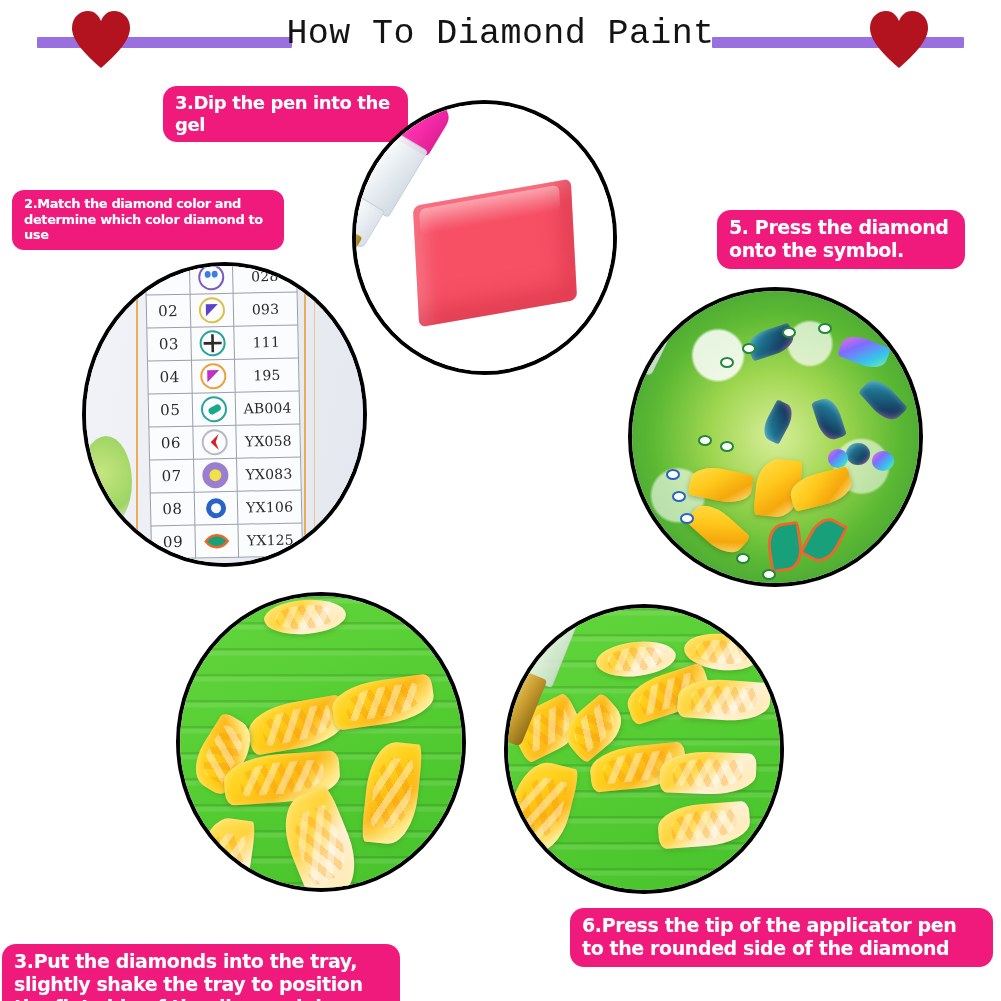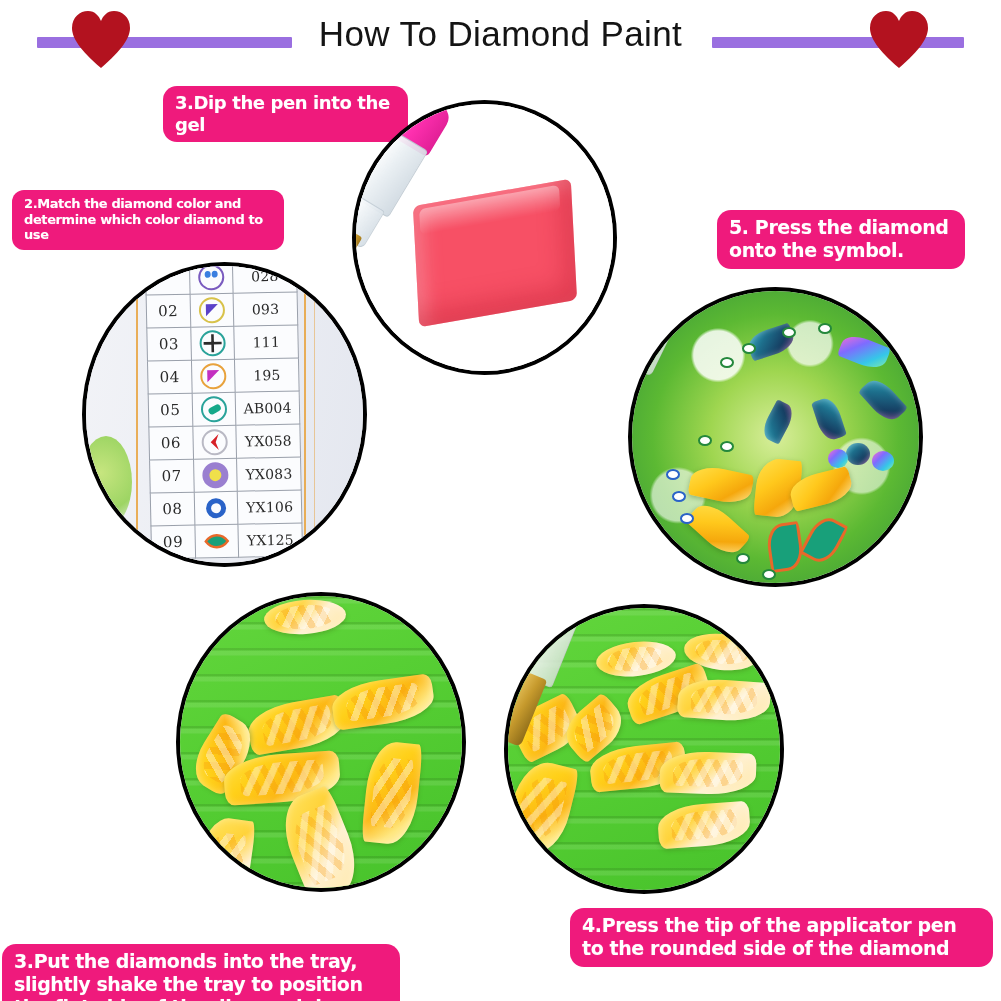--- a/index.html
+++ b/index.html
@@ -20,21 +20,21 @@
   .hdr-line.left  { left: 37px;  width: 255px; }
   .hdr-line.right { left: 712px; width: 252px; }
   .heart {
     position: absolute; top: 10px; width: 62px; height: 60px;
   }
   .heart.left  { left: 70px; }
   .heart.right { left: 868px; }
   .page-title {
     position: absolute; left: 0; top: 14px; width: 1001px;
     text-align: center;
-    font-family: Liberation Sans, sans-serif;
+    font-family: Liberation Mono, monospace;
     font-size: 35px; font-weight: 400; letter-spacing: .4px;
     color: #141414;
   }
 
   
   .label {
     position: absolute;
     background: #ef1a7c;
     color: #ffffff;
     border-radius: 14px;
@@ -471,15 +471,15 @@
       <div class="gem marquise pearl" style="left:152px; top:144px; width:96px; height:42px; transform:rotate(2deg)"></div>
       <div class="gem marquise" style="left:4px;   top:154px; width:58px; height:92px; transform:rotate(14deg)"></div>
       <div class="gem marquise pearl" style="left:150px; top:196px; width:92px; height:42px; transform:rotate(-4deg)"></div>
       <div class="pen4">
         <div class="barrel"></div>
         <div class="tip"></div>
       </div>
     </div>
   </div>
 
-  <div class="label" id="label-4">4.Press the tip of the applicator pen to the rounded side of the diamond</div>
+  <div class="label" id="label-4">6.Press the tip of the applicator pen to the rounded side of the diamond</div>
 
 </div>
 
 </body></html>

